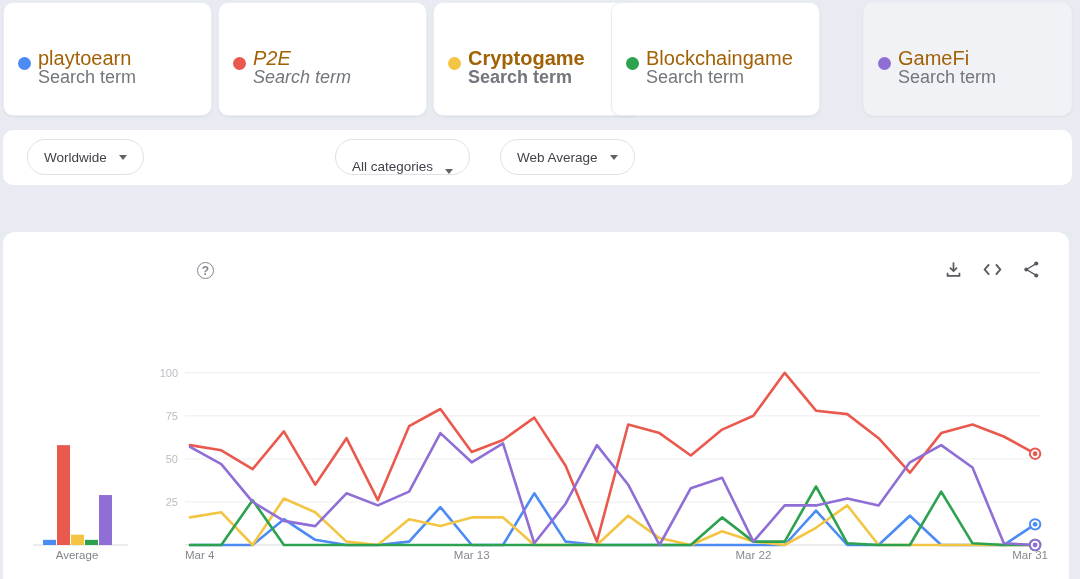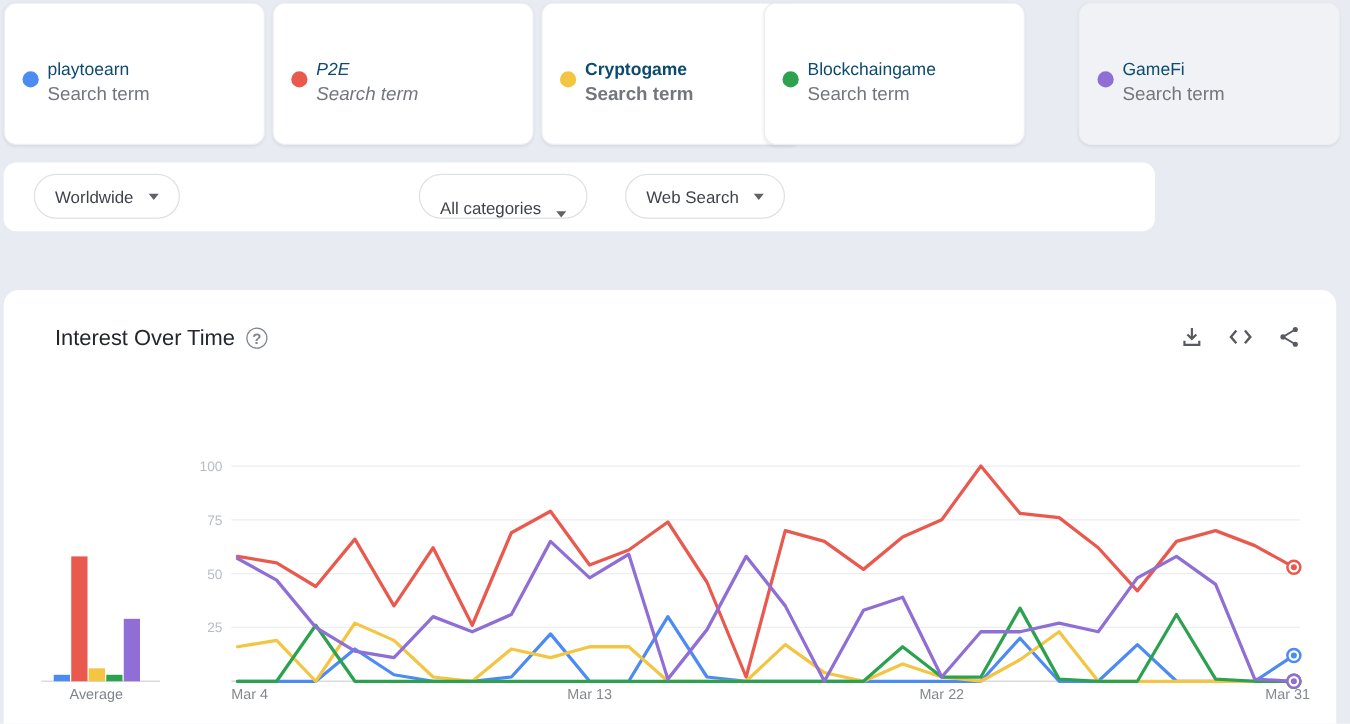--- a/index.html
+++ b/index.html
@@ -15,28 +15,28 @@
     background:#ffffff;border-radius:10px;
     border:1px solid #eceef3;
     box-shadow:0 1px 2px rgba(60,64,67,.08);
     box-sizing:border-box;cursor:pointer;
   }
   .card.selected{background:#f0f2f5;}
   .card .dot{
     position:absolute;left:14px;top:54px;width:13px;height:13px;border-radius:50%;
   }
   .card .term{
-    position:absolute;left:34px;top:44px;font-size:14px;color:#0c4a6e;
+    position:absolute;left:34px;top:44px;font-size:20px;color:#a16207;
   }
   .card .sub{
-    position:absolute;left:34px;top:64px;font-size:15px;color:#73777d;
+    position:absolute;left:34px;top:64px;font-size:18px;color:#73777d;
   }
   
   .filterbar{
-    position:absolute;left:3px;top:130px;width:921px;height:55px;
+    position:absolute;left:3px;top:130px;width:1069px;height:55px;
     background:#ffffff;border-radius:10px;
   }
   .pill{
     position:absolute;top:9px;height:36px;
     display:inline-flex;align-items:center;
     background:#fff;border:1px solid #dfe1e5;border-radius:18px;
     padding:0 16px;box-sizing:border-box;cursor:pointer;
     font-family:"Liberation Sans", sans-serif;
   }
   .pill-label{font-size:13.5px;color:#3f4349;}
@@ -100,27 +100,26 @@
 <div class="filterbar" id="filterbar">
     <button class="pill" style="left:24px;">
       <span class="pill-label">Worldwide</span>
       <span class="caret"></span>
     </button>
     <button class="pill" style="left:332px;align-items:flex-end;">
       <span class="pill-label">All categories</span>
       <span class="caret"></span>
     </button>
     <button class="pill" style="left:497px;">
-      <span class="pill-label">Web Search</span>
+      <span class="pill-label">Web Average</span>
       <span class="caret"></span>
     </button>
   </div>
 
 <div class="panel">
-  <div class="panel-title" style="left:41px;top:28px;position:absolute;">Interest Over Time</div>
   <div class="help" style="left:194px;top:30px;position:absolute;">?</div>
 
   <div class="action-icons" style="left:941px;top:28px;position:absolute;">
     <svg width="19" height="19" viewBox="0 0 24 24">
       <path d="M12 3v11" stroke="#575b60" stroke-width="2.2" fill="none"></path>
       <path d="M7.5 9.5 12 14l4.5-4.5" stroke="#575b60" stroke-width="2.2" fill="none"></path>
       <path d="M4.5 16v4h15v-4" stroke="#575b60" stroke-width="2.2" fill="none"></path>
     </svg>
     <svg width="21" height="19" viewBox="0 0 24 22">
       <path d="M8 5 3 11l5 6" stroke="#575b60" stroke-width="2.2" fill="none"></path>

